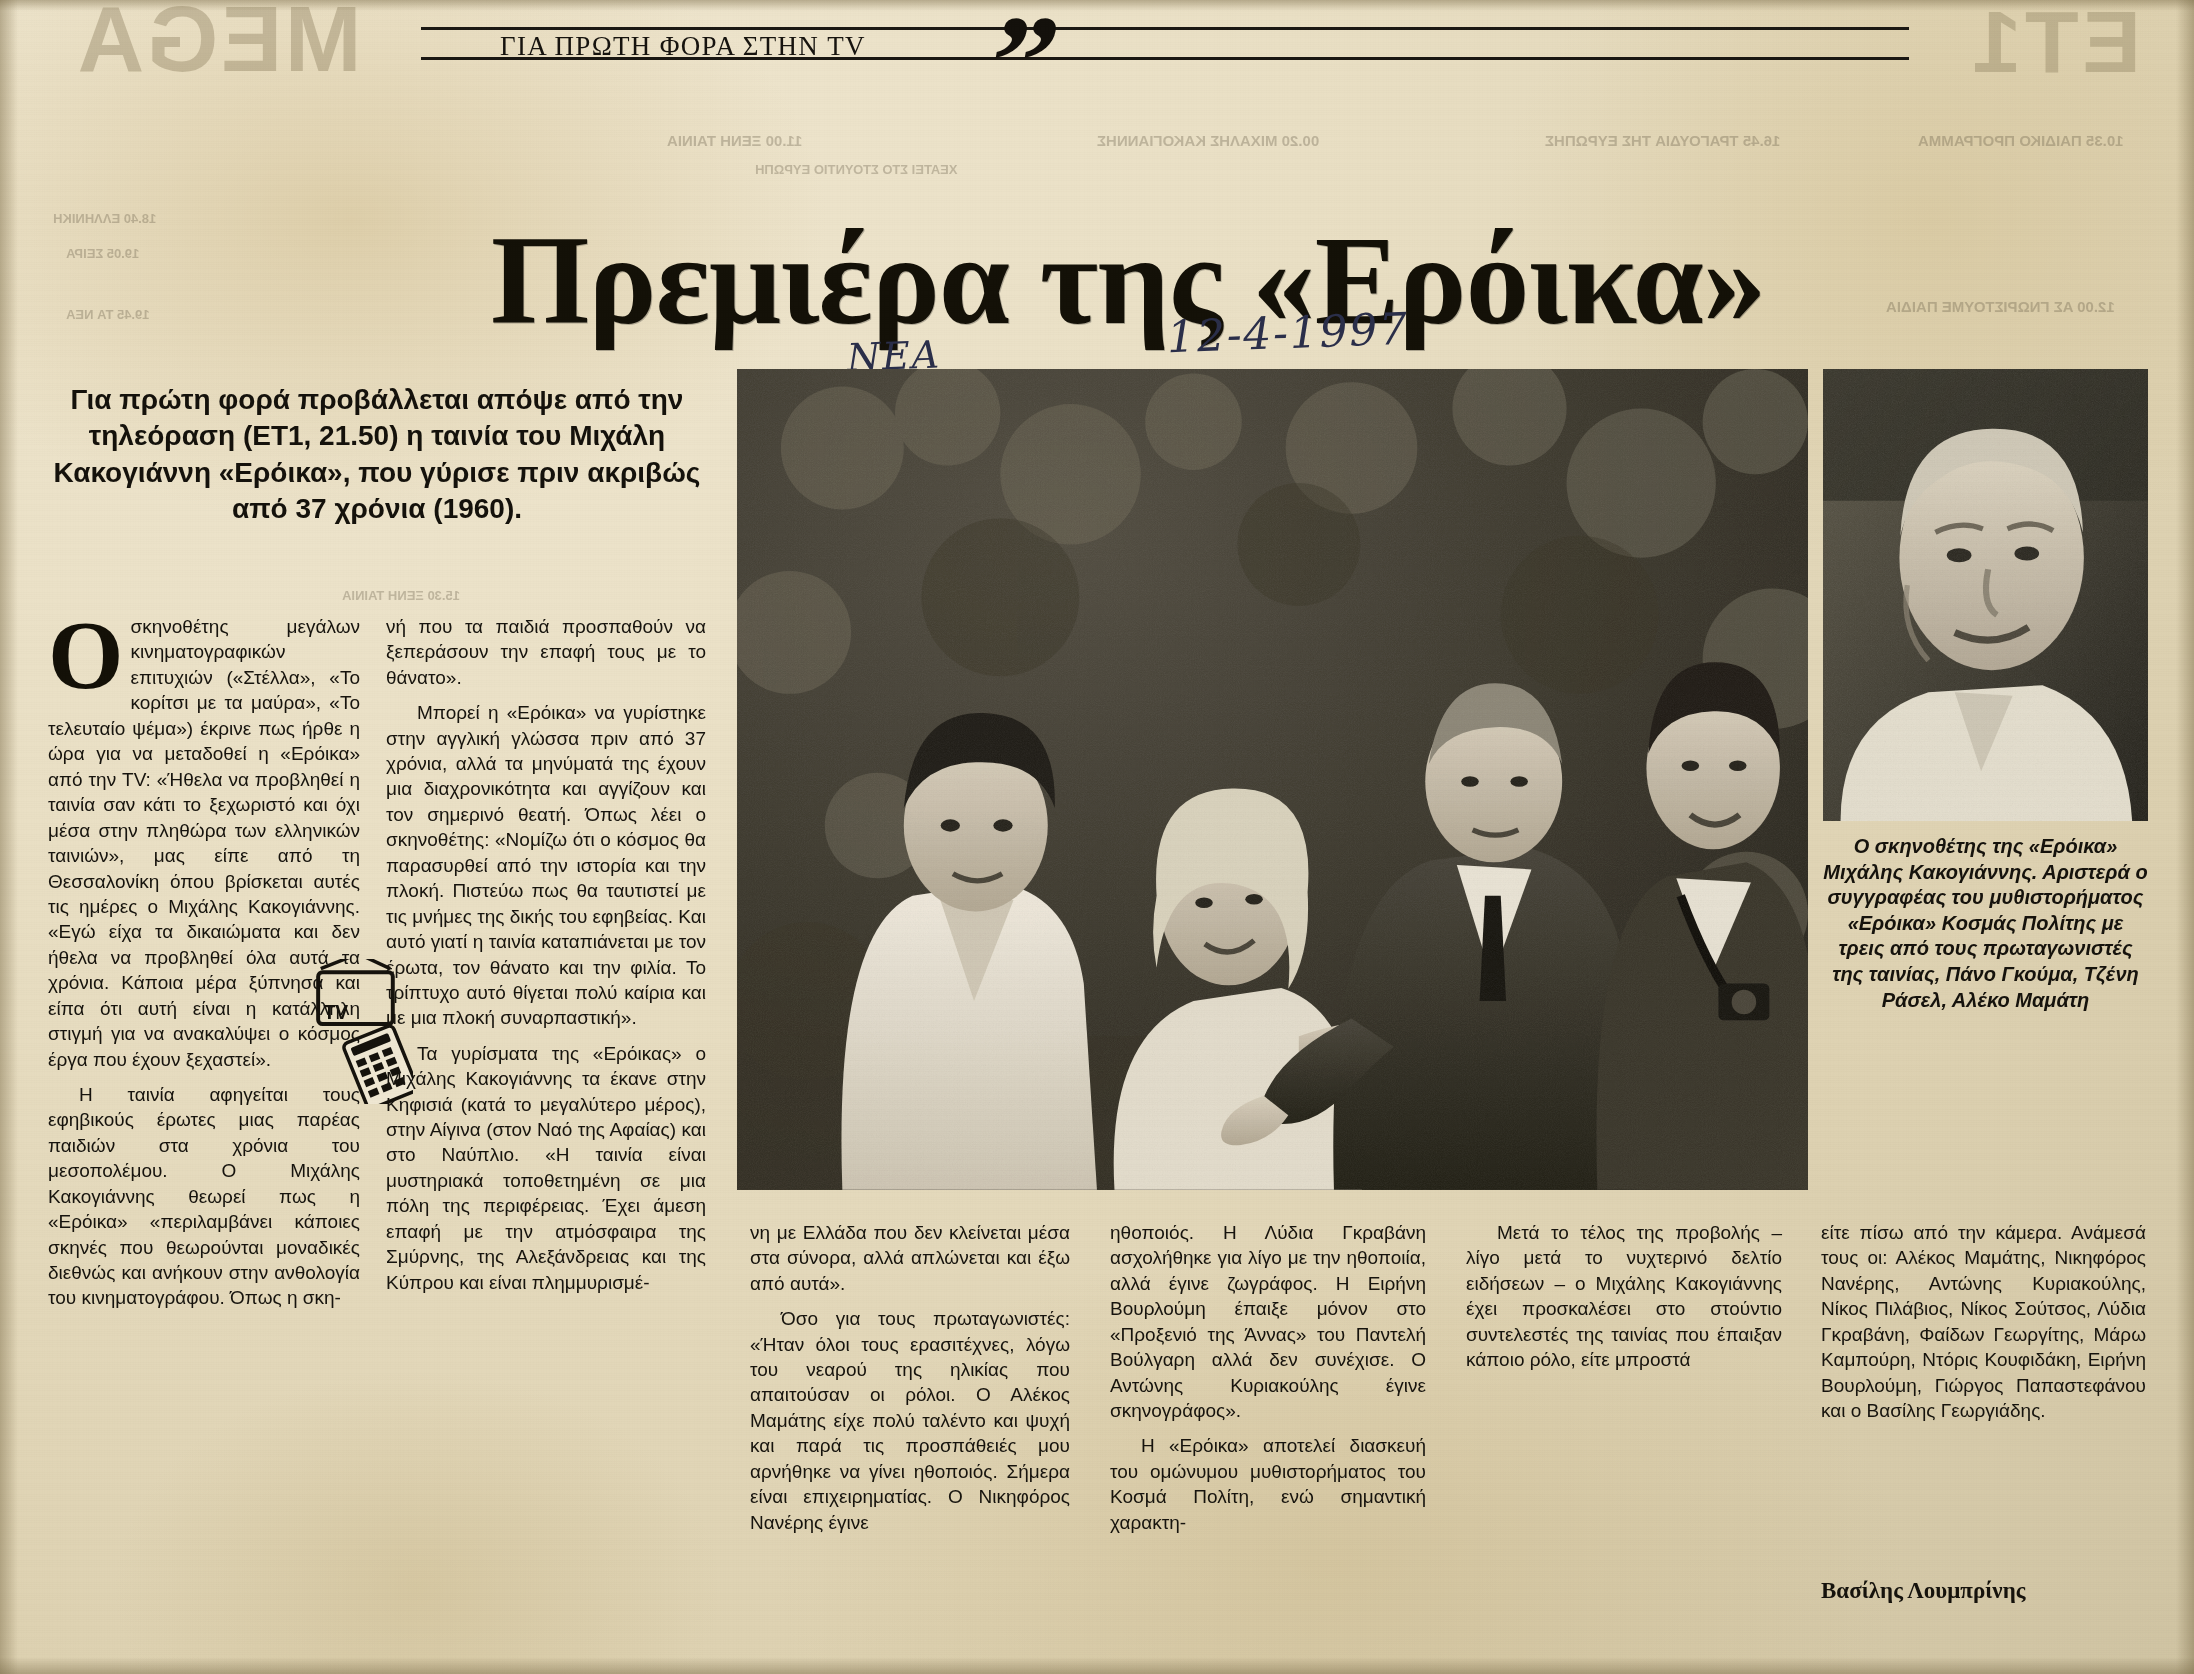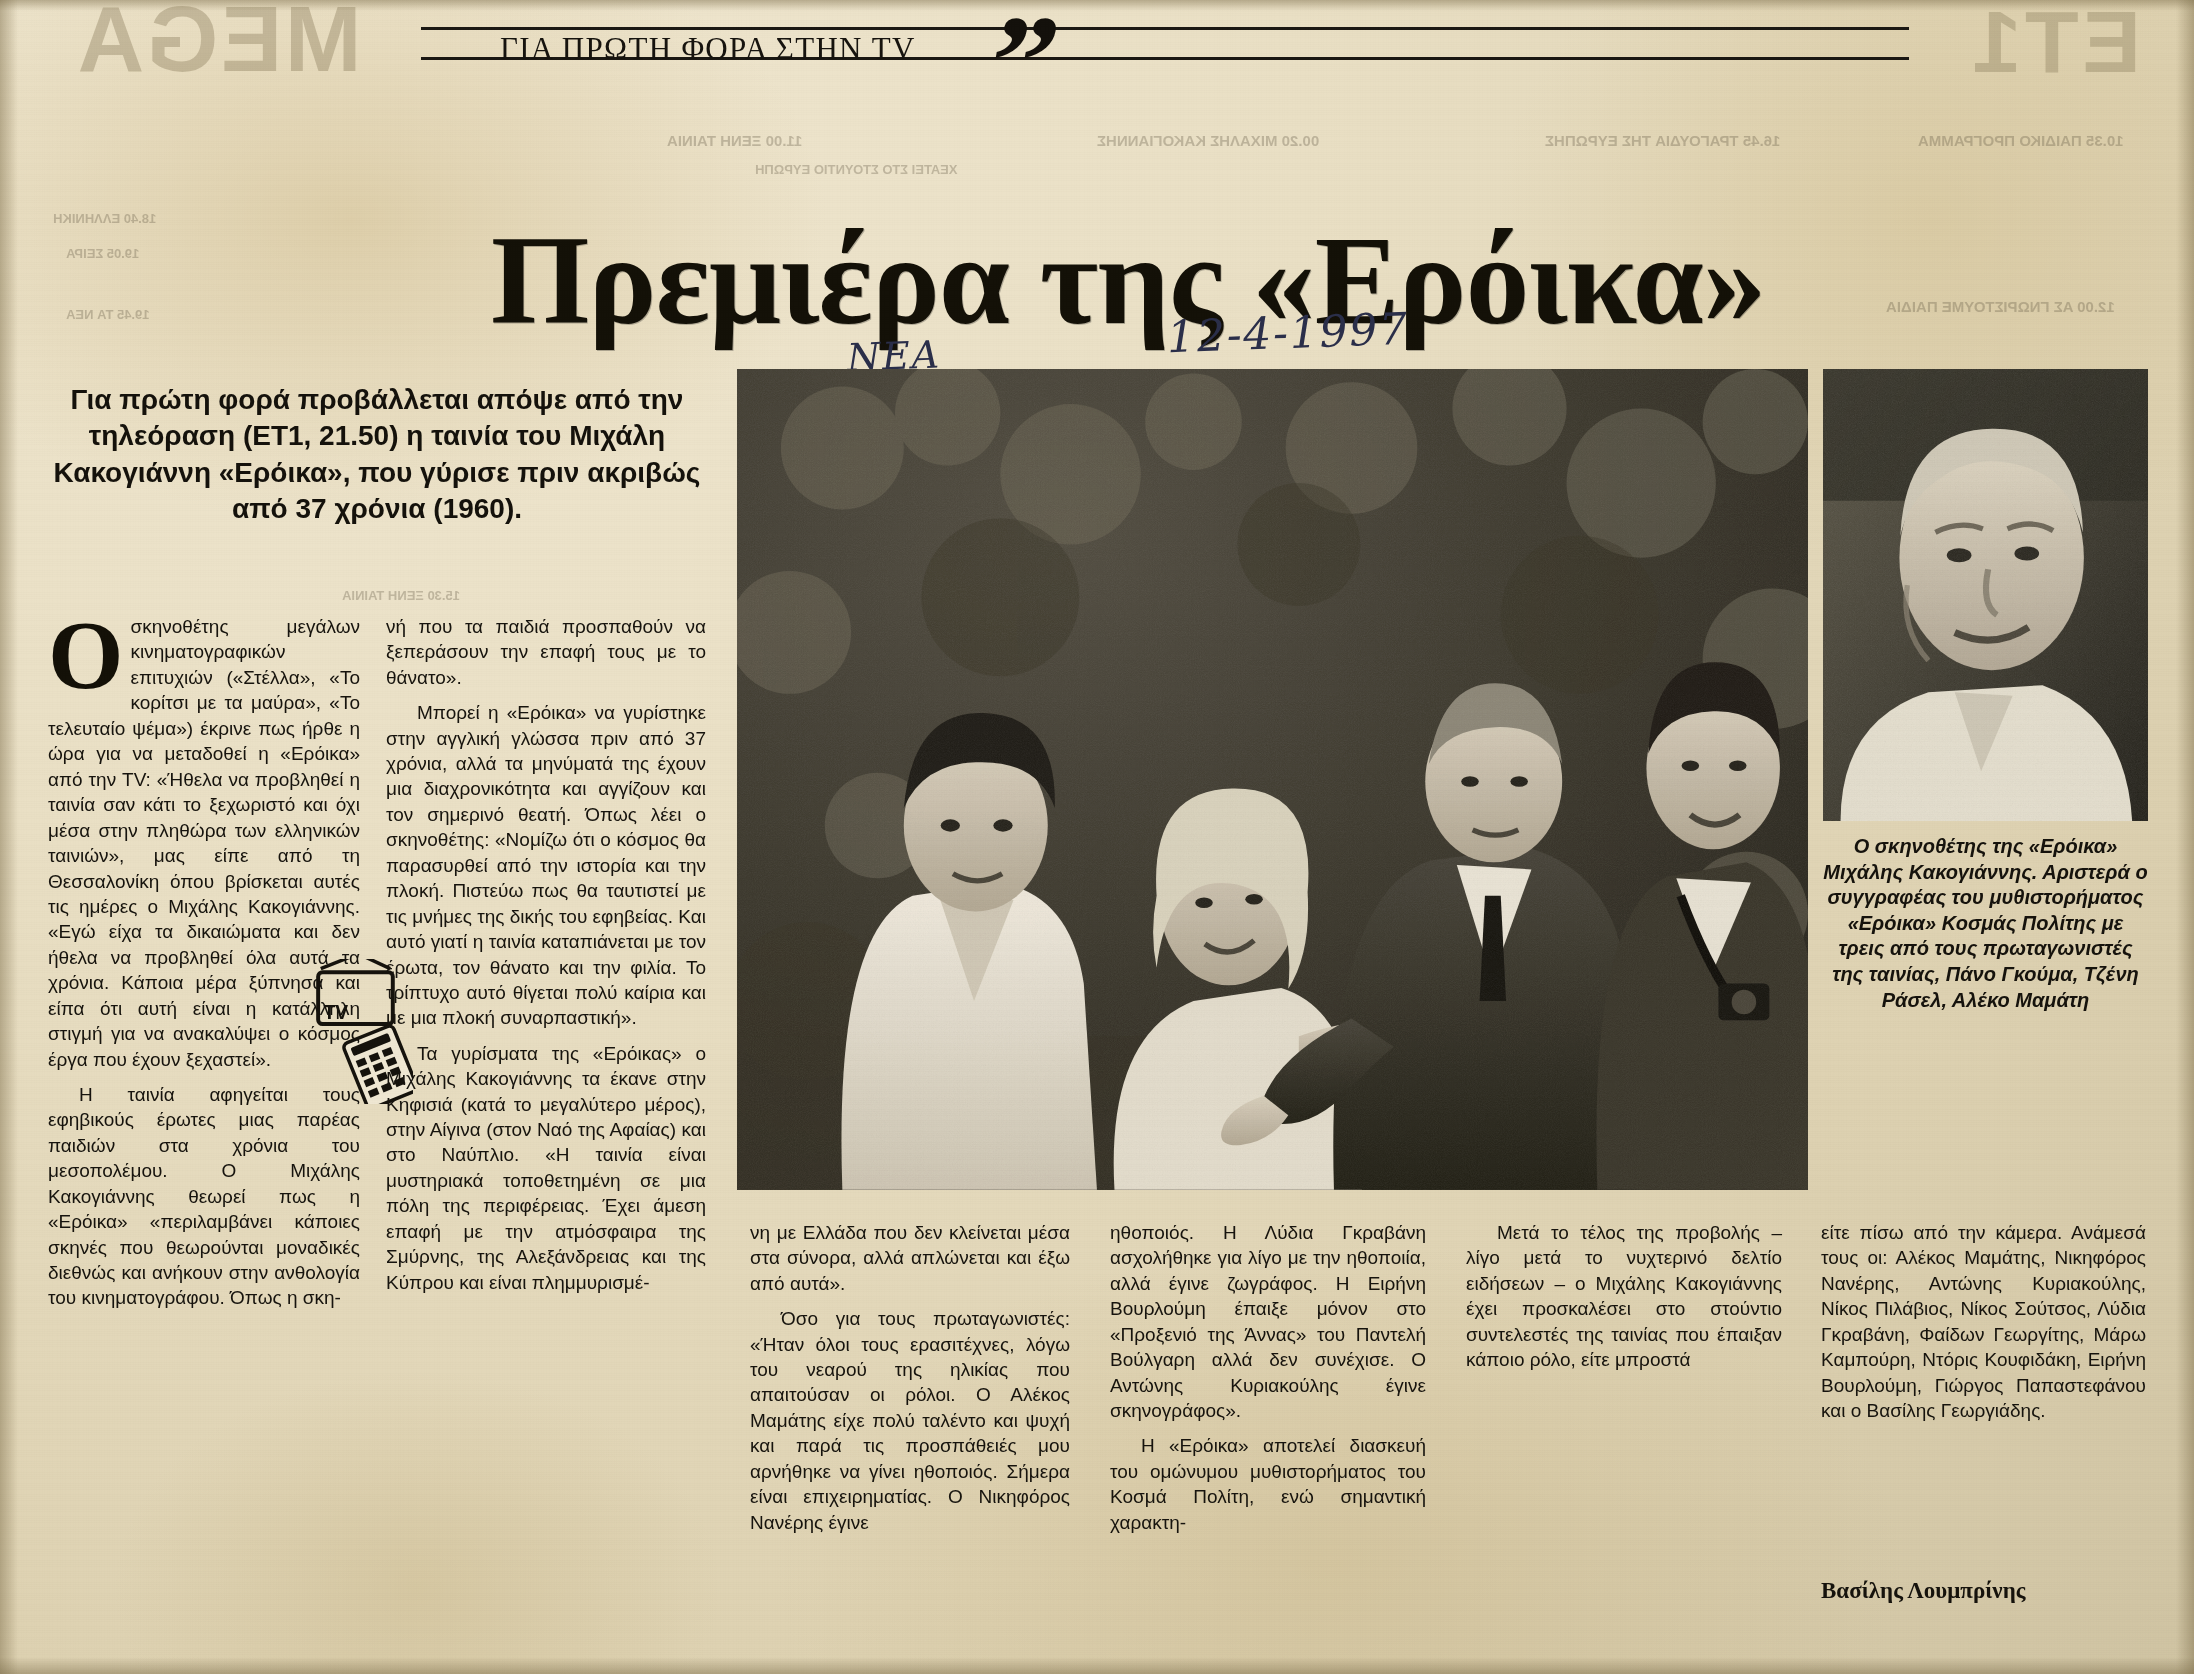--- a/index.html
+++ b/index.html
@@ -39,21 +39,21 @@
   .st-col{font-size:15px;}
   .st-small{font-size:13px;}
 
   
   #topbar{position:absolute;left:421px;top:27px;width:1488px;height:31px;}
   #topbar .rule{position:absolute;left:0;right:0;top:0;height:3.1px;background:#1b1813;}
   #topbar .rule.bottom{top:30px;height:3.1px;}
   .kicker{
     position:absolute;top:4px;
     font-family:"Liberation Serif", serif;
-    font-size:31px;letter-spacing:1.3px;color:#17140f;font-weight:400;
+    font-size:27px;letter-spacing:1.3px;color:#17140f;font-weight:400;
   }
   #kicker-left{left:79px;}
   #kicker-right{right:53px;}
   
   #quote-mark{
     position:absolute;left:990px;top:-4.4px;
     font-family:"Liberation Serif", serif;
     font-size:132px;line-height:1;color:#14110c;font-weight:700;
     transform:skewX(-10deg);
   }

